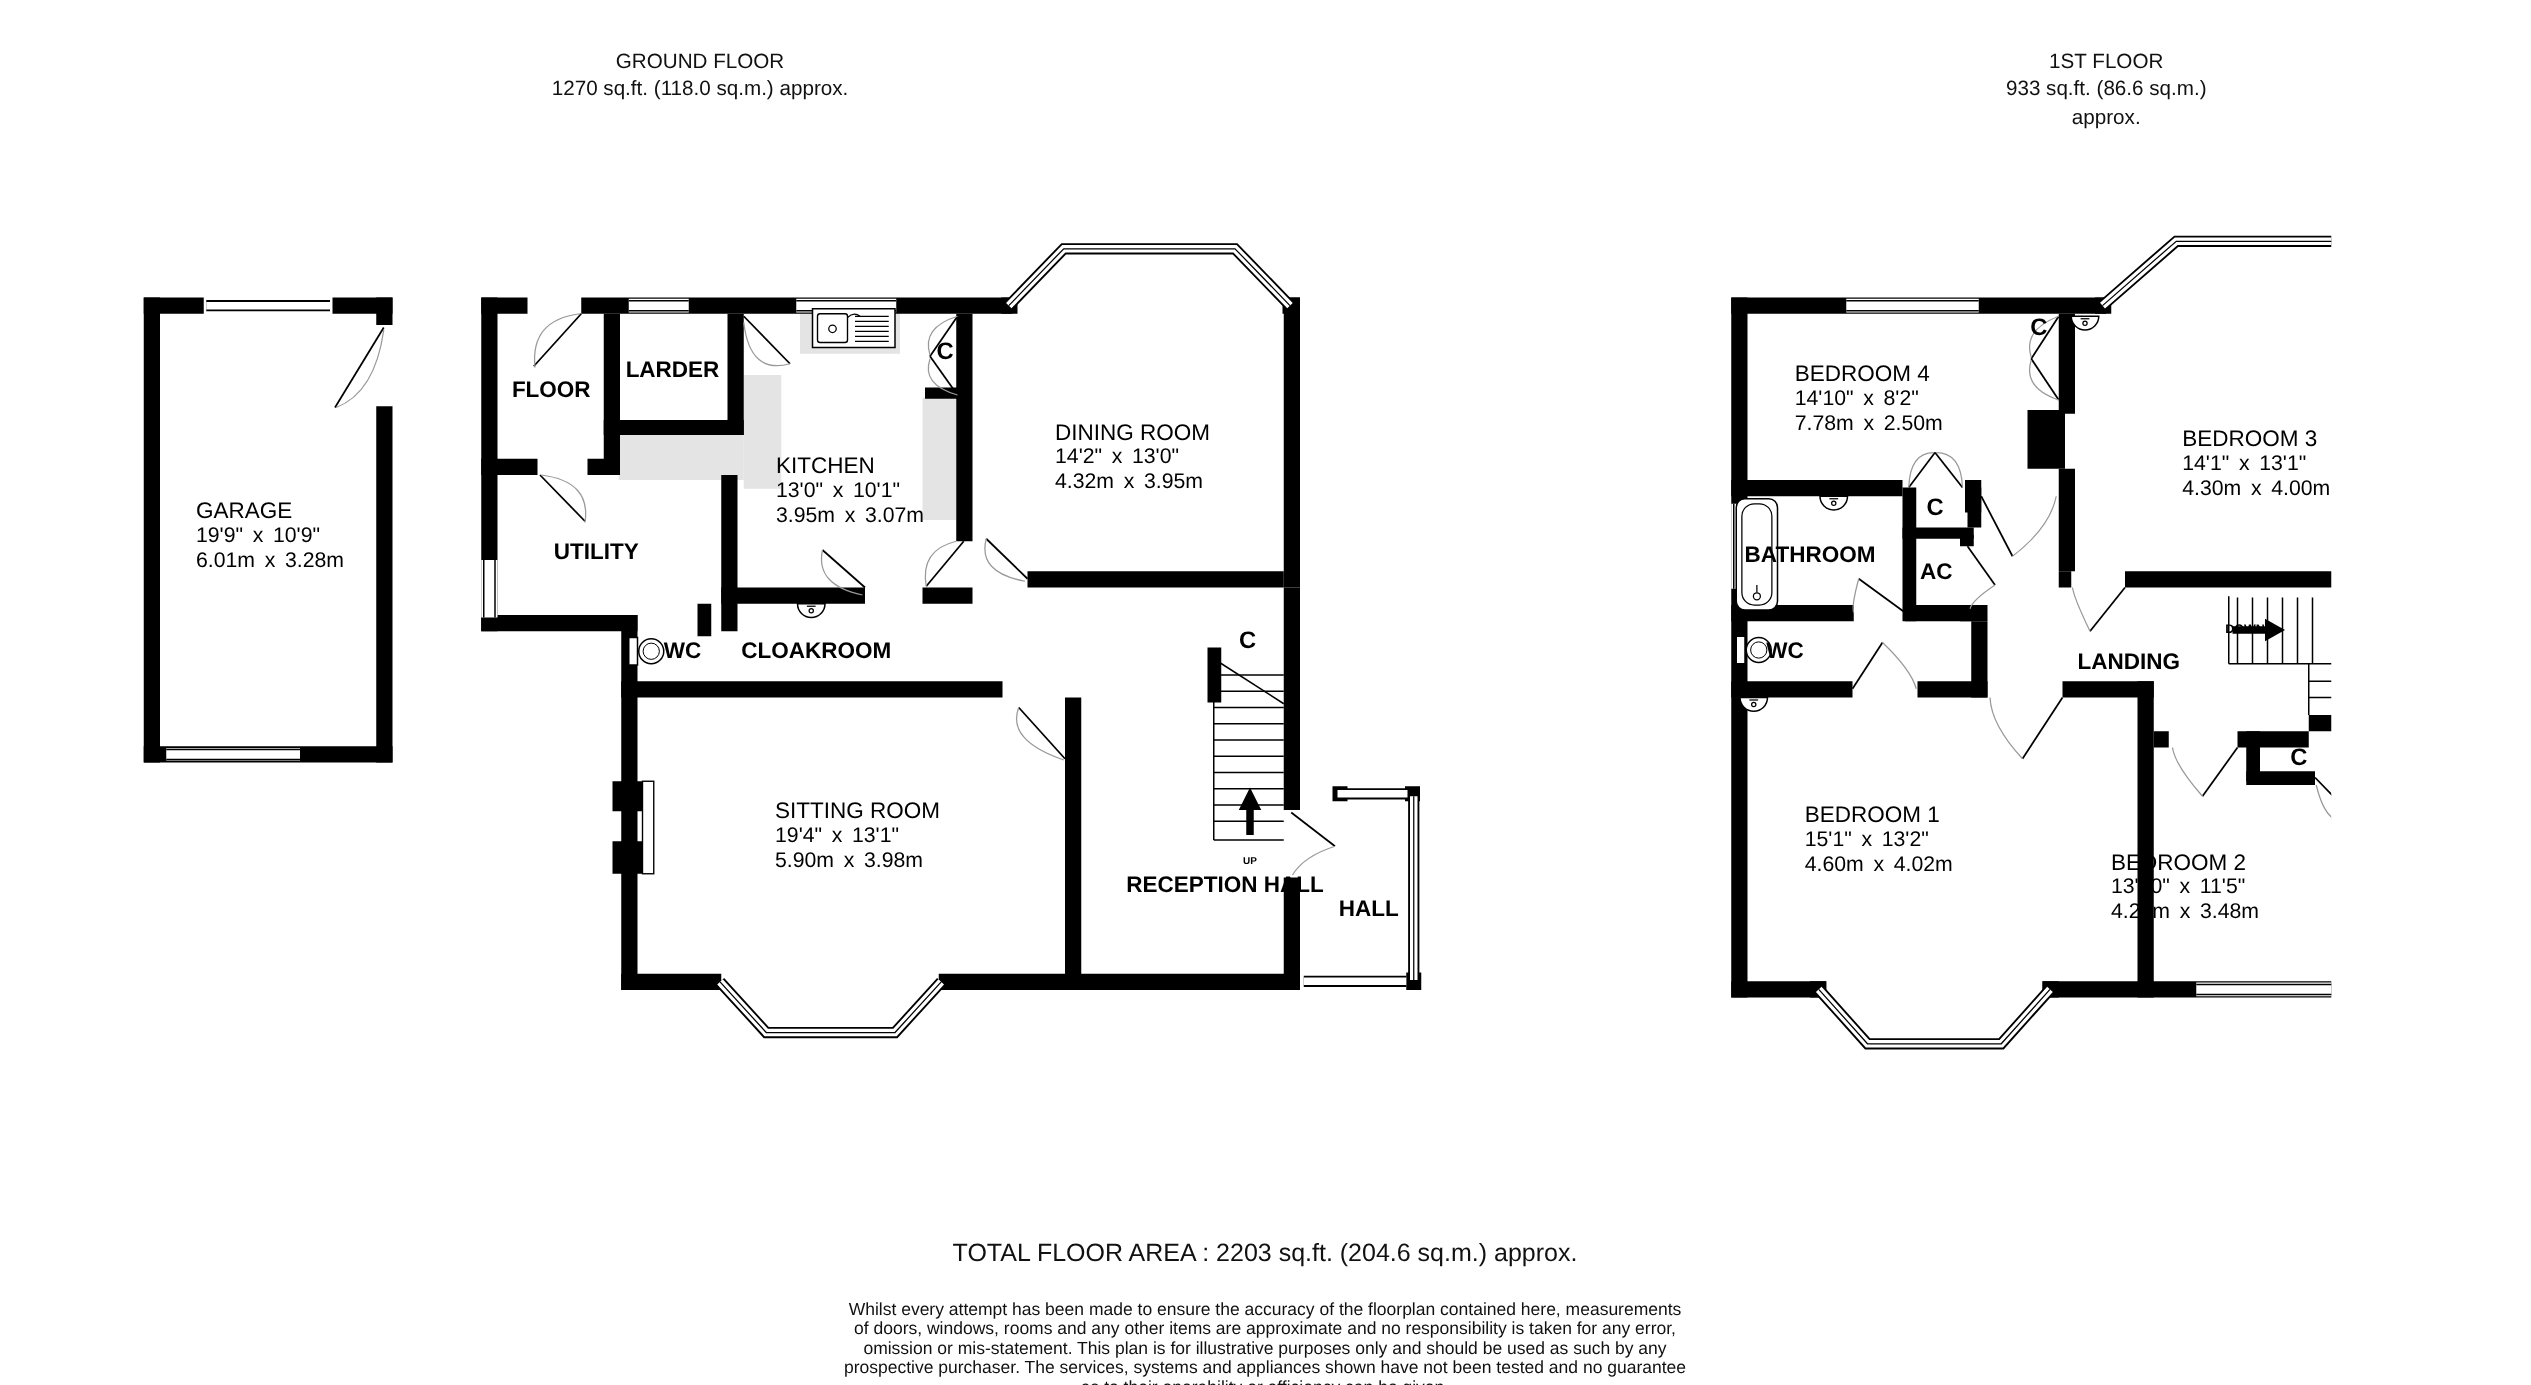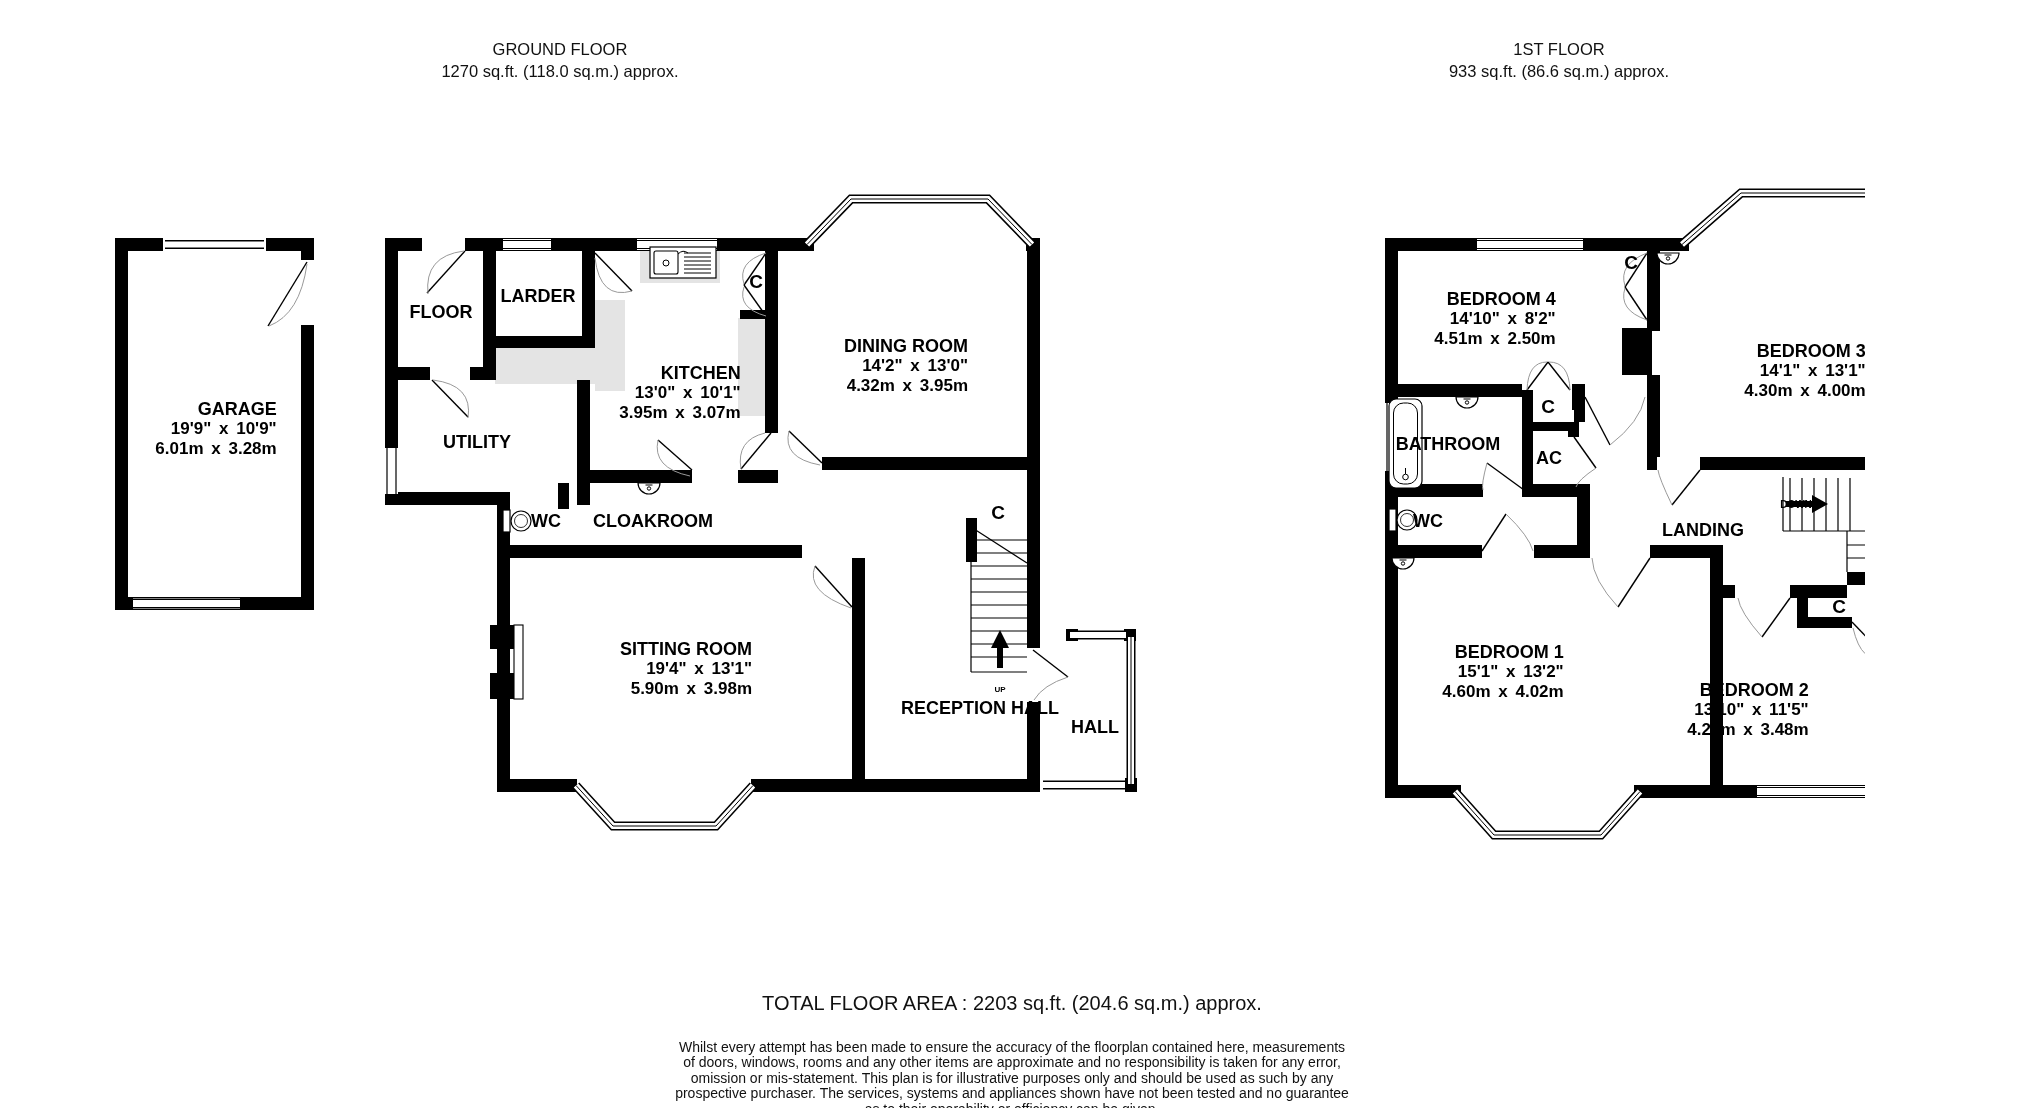--- a/index.html
+++ b/index.html
@@ -10,21 +10,21 @@
   .cnt{fill:#e4e4e4;}
   .winbg{fill:#fff;}
   .thin{stroke:#000;stroke-width:1.2;fill:none;}
   .fine{stroke:#000;stroke-width:1;fill:none;}
   .wb{stroke:#000;stroke-width:9;fill:none;}
   .ww{stroke:#fff;stroke-width:6;fill:none;}
   .wc3{stroke:#000;stroke-width:1;fill:none;}
   .leaf{stroke:#000;stroke-width:1.4;fill:none;}
   .arc{stroke:#999;stroke-width:1;fill:none;}
   .fix{fill:#fff;stroke:#000;stroke-width:1.2;}
-  .lbl{position:absolute;transform:translate(-50%,-50%);text-align:right;font-weight:bold;
+  .lbl{position:absolute;transform:translate(-50%,-50%);text-align:left;font-weight:normal;
        white-space:nowrap;line-height:1.13;}
   .lbl .nm{font-size:18px;}
   .lbl .dim{font-size:17px;word-spacing:3px;}
   .lbl-s{position:absolute;transform:translate(-50%,-50%);font-weight:bold;font-size:18px;white-space:nowrap;}
   .lbl-c{position:absolute;transform:translate(-50%,-50%);font-weight:bold;font-size:19px;}
   .lbl-up{position:absolute;transform:translate(-50%,-50%);font-weight:bold;font-size:8px;}
   .lbl-down{position:absolute;transform:translate(-50%,-50%);font-weight:bold;font-size:10px;}
   .hdr{position:absolute;transform:translateX(-50%);text-align:center;font-size:16.5px;line-height:1.35;color:#111;}
   .total{position:absolute;transform:translateX(-50%);text-align:center;font-size:20px;color:#111;}
   .disc{position:absolute;transform:translateX(-50%);text-align:center;font-size:14px;line-height:15.5px;
@@ -330,21 +330,21 @@
     <use href="#basin" transform="translate(1668,253)"></use>
     <use href="#basin" transform="translate(1403,558)"></use>
     <use href="#toilet" transform="translate(1389,509)"></use>
   </g>
 </svg>
 
   <div class="hdr" style="left:560px;top:38px;">
     <div>GROUND FLOOR</div>
     <div>1270 sq.ft. (118.0 sq.m.) approx.</div>
   </div>
-  <div class="hdr" style="left:1559px;top:38px;">
+  <div class="hdr" style="left:1685px;top:38px;">
     <div>1ST FLOOR</div>
     <div>933 sq.ft. (86.6 sq.m.) approx.</div>
   </div>
 
   <div class="lbl" style="left:216px;top:428px;">
     <div class="nm">GARAGE</div>
     <div class="dim">19'9" x 10'9"</div>
     <div class="dim">6.01m x 3.28m</div>
   </div>
   <div class="lbl-s" style="left:441px;top:312px;">FLOOR</div>
@@ -369,21 +369,21 @@
     <div class="dim">5.90m x 3.98m</div>
   </div>
   <div class="lbl-s" style="left:952px;top:708px;margin-left:28px;">RECEPTION HALL</div>
   <div class="lbl-c" style="left:998px;top:513px;">C</div>
   <div class="lbl-up" style="left:1000px;top:689px;">UP</div>
   <div class="lbl-s" style="left:1095px;top:727px;">HALL</div>
 
   <div class="lbl" style="left:1495px;top:318px;">
     <div class="nm">BEDROOM 4</div>
     <div class="dim">14'10" x 8'2"</div>
-    <div class="dim">4.51m x 2.50m</div>
+    <div class="dim">7.78m x 2.50m</div>
   </div>
   <div class="lbl-c" style="left:1631px;top:263px;">C</div>
   <div class="lbl" style="left:1805px;top:370px;">
     <div class="nm">BEDROOM 3</div>
     <div class="dim">14'1" x 13'1"</div>
     <div class="dim">4.30m x 4.00m</div>
   </div>
   <div class="lbl-s" style="left:1448px;top:444px;">BATHROOM</div>
   <div class="lbl-c" style="left:1548px;top:407px;">C</div>
   <div class="lbl-s" style="left:1549px;top:458px;">AC</div>

